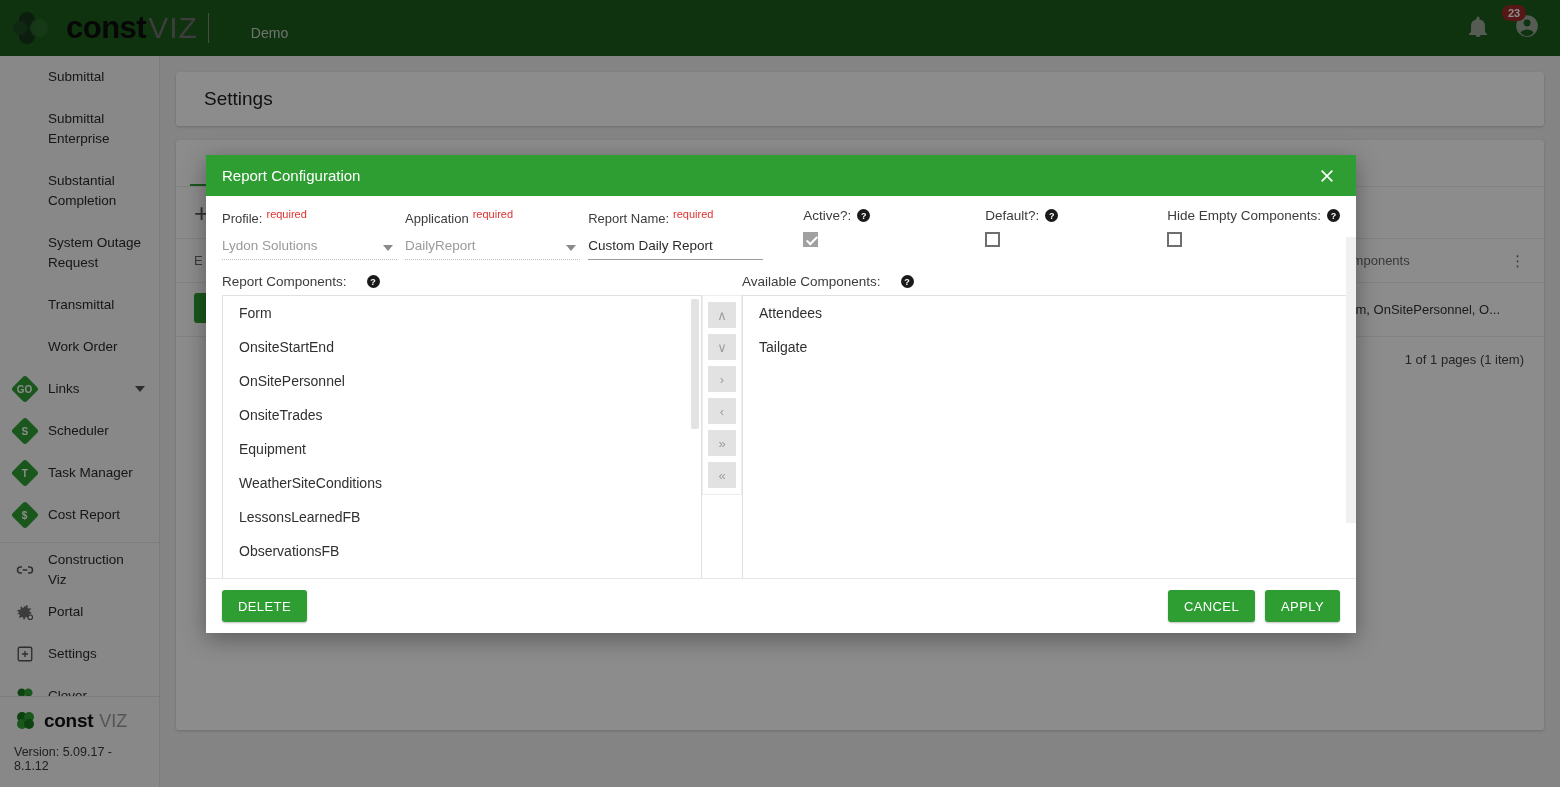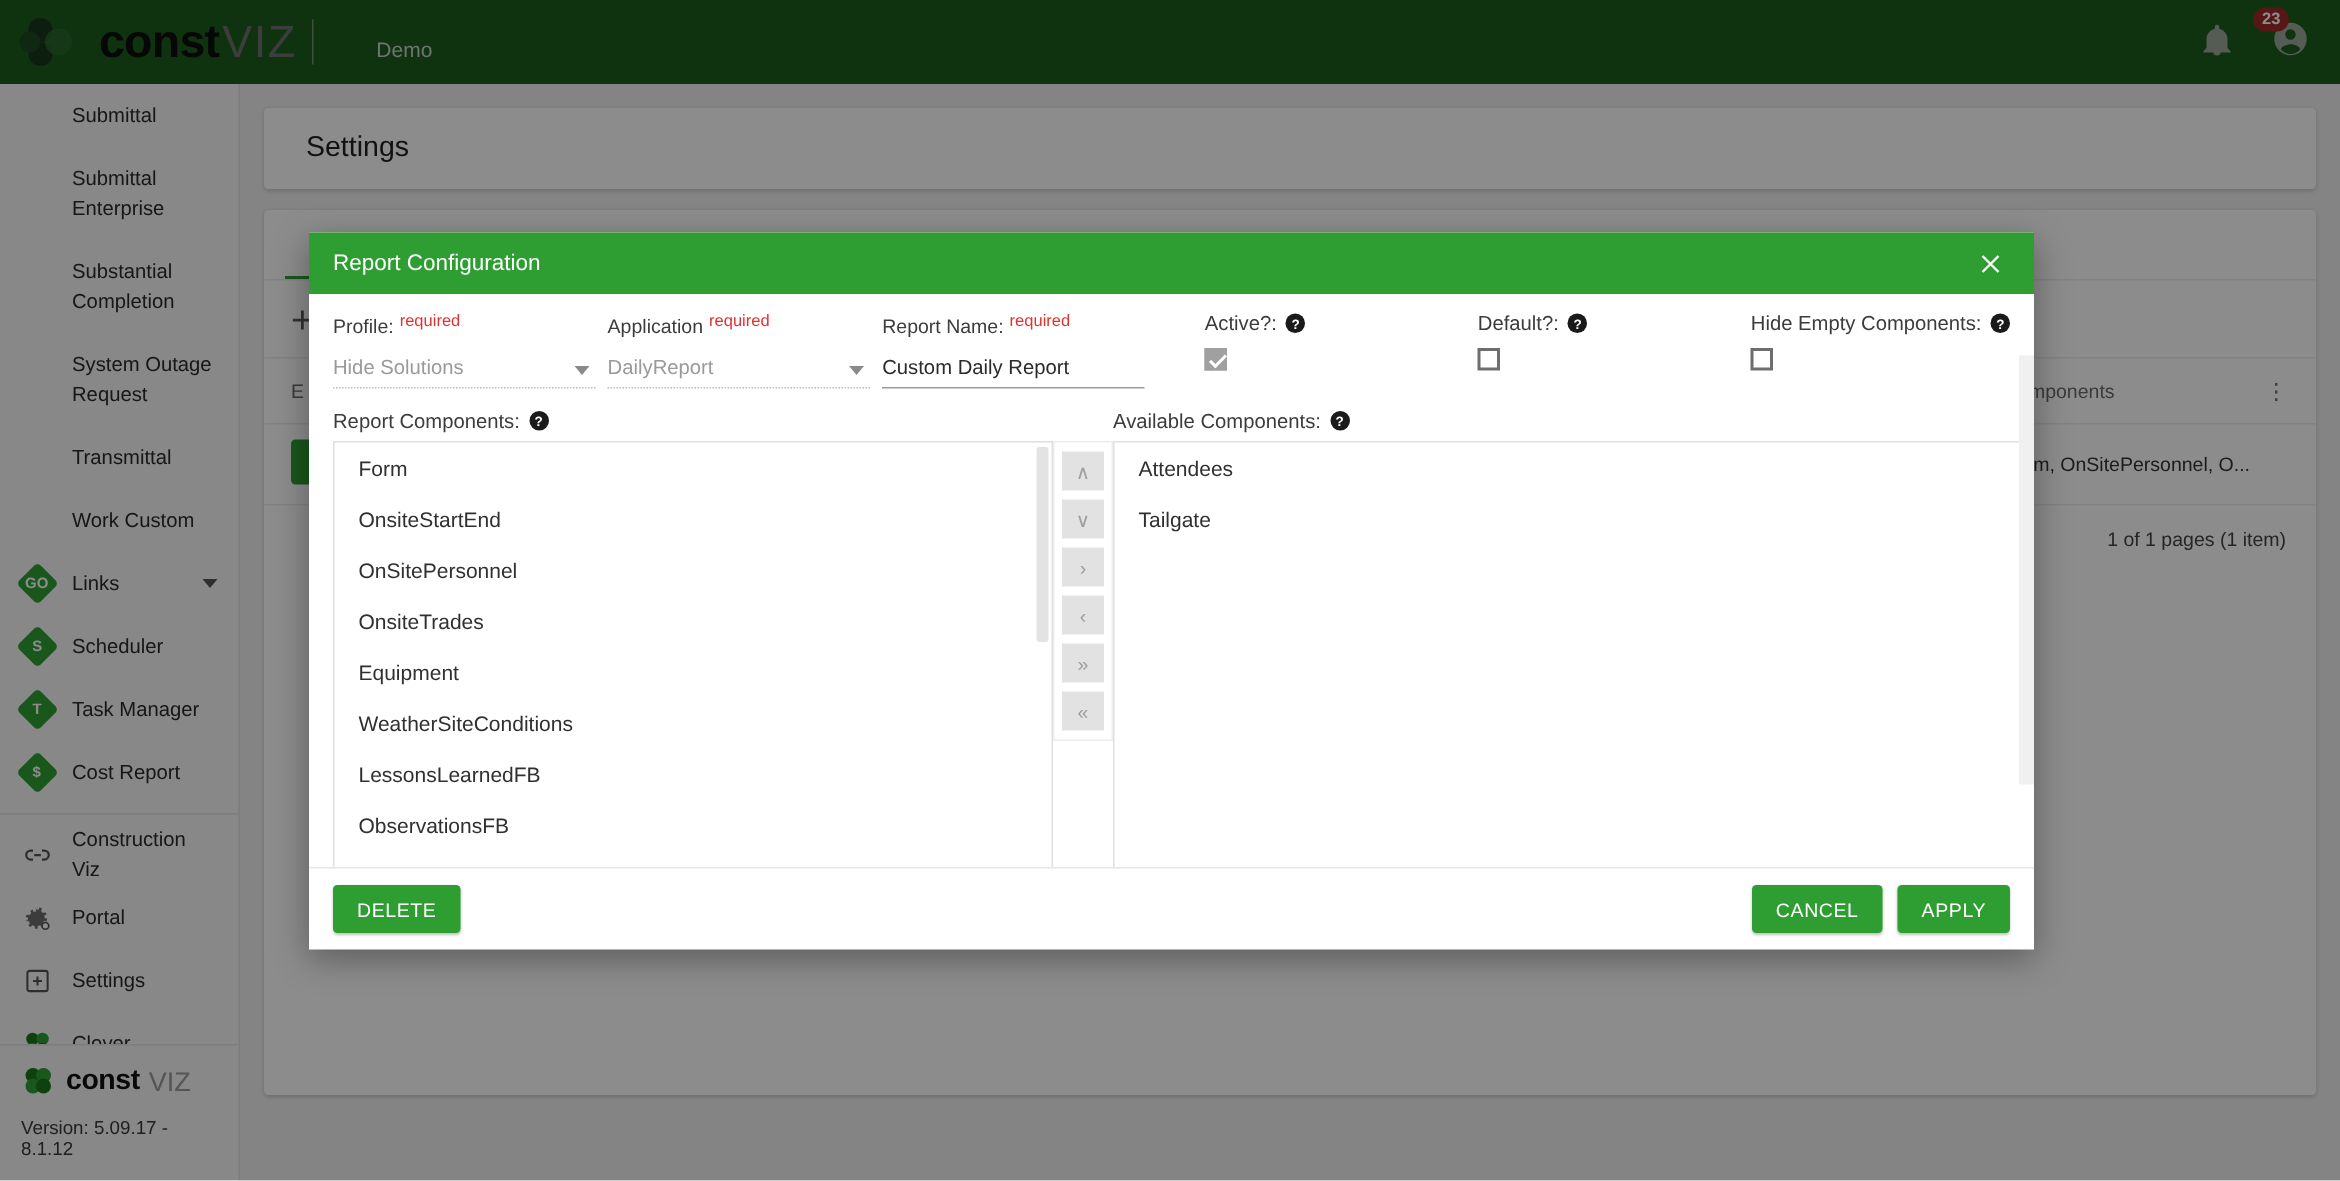--- a/index.html
+++ b/index.html
@@ -123,21 +123,21 @@
   .help { width:13px;height:13px;border-radius:50%;background:#1a1a1a;color:#fff;font-size:9px;display:inline-flex;align-items:center;justify-content:center;font-weight:700;}
   .chk { width:15px; height:15px; border:2px solid #6e6e6e; margin-top:9px; background:#fff; }
   .chk.checked { background:#a0a0a0; border-color:#a0a0a0; position:relative; }
   .chk.checked::after {
     content:""; position:absolute; left:4px; top:0px; width:4px; height:9px;
     border:solid #fff; border-width:0 2px 2px 0; transform: rotate(45deg);
   }
 
   .lists-row { display:flex; margin-top:14px; }
   .list-col { display:flex; flex-direction:column; }
-  .list-lbl { font-size:13.5px; color:#3c3c3c; display:flex; align-items:center; gap:6px; margin-bottom:6px; }
+  .list-lbl { font-size:13.5px; color:#3c3c3c; display:flex; align-items:center; gap:20px; margin-bottom:6px; }
   .listbox { border:1px solid #e0e0e0; background:#fff; position:relative; overflow:hidden; }
   .lb-left { width:480px; height:293px; }
   .lb-right { width:636px; height:293px; }
   .lb-item { font-size:14px; color:#303030; padding: 9px 16px; }
   .lb-scroll { position:absolute; right:1px; top:1px; width:8px; bottom:1px; background:#fff; }
   .lb-thumb { position:absolute; right:1px; top:2px; width:8px; height:130px; background:#e3e3e3; border-radius:2px; }
 
   .mid-col { width:56px; display:flex; flex-direction:column; align-items:center; }
   .mid-box { border:1px solid #ededed; padding:6px 0; display:flex; flex-direction:column; gap:6px; align-items:center; width:40px; margin-top:21px;}
   .mv-btn {
@@ -212,21 +212,21 @@
       <div class="side-item tall">
         <span class="side-ico pad"></span>
         <span class="side-label">System Outage Request</span>
       </div>
       <div class="side-item">
         <span class="side-ico pad"></span>
         <span class="side-label">Transmittal</span>
       </div>
       <div class="side-item">
         <span class="side-ico pad"></span>
-        <span class="side-label">Work Custom</span>
+        <span class="side-label">Work Order</span>
       </div>
       <div class="side-item">
         <span class="side-ico">
           <span class="diamond">
               <span>GO</span>
             </span>
         </span>
         <span class="side-label">Links</span>
         <span class="chev-d"></span>
       </div>
@@ -363,21 +363,21 @@
     </div>
 
     <div class="dlg-body">
 
       <div class="form-row">
 
         <div class="fld fld-profile">
           <div class="lbl">
             <span>Profile:</span><span class="req">required</span>
           </div>
-          <div class="sel-val underline-dot">Hide Solutions</div>
+          <div class="sel-val underline-dot">Lydon Solutions</div>
           <span class="caret"></span>
         </div>
 
         <div class="fld fld-app">
           <div class="lbl">
             <span>Application</span><span class="req">required</span>
           </div>
           <div class="sel-val underline-dot">DailyReport</div>
           <span class="caret"></span>
         </div>

